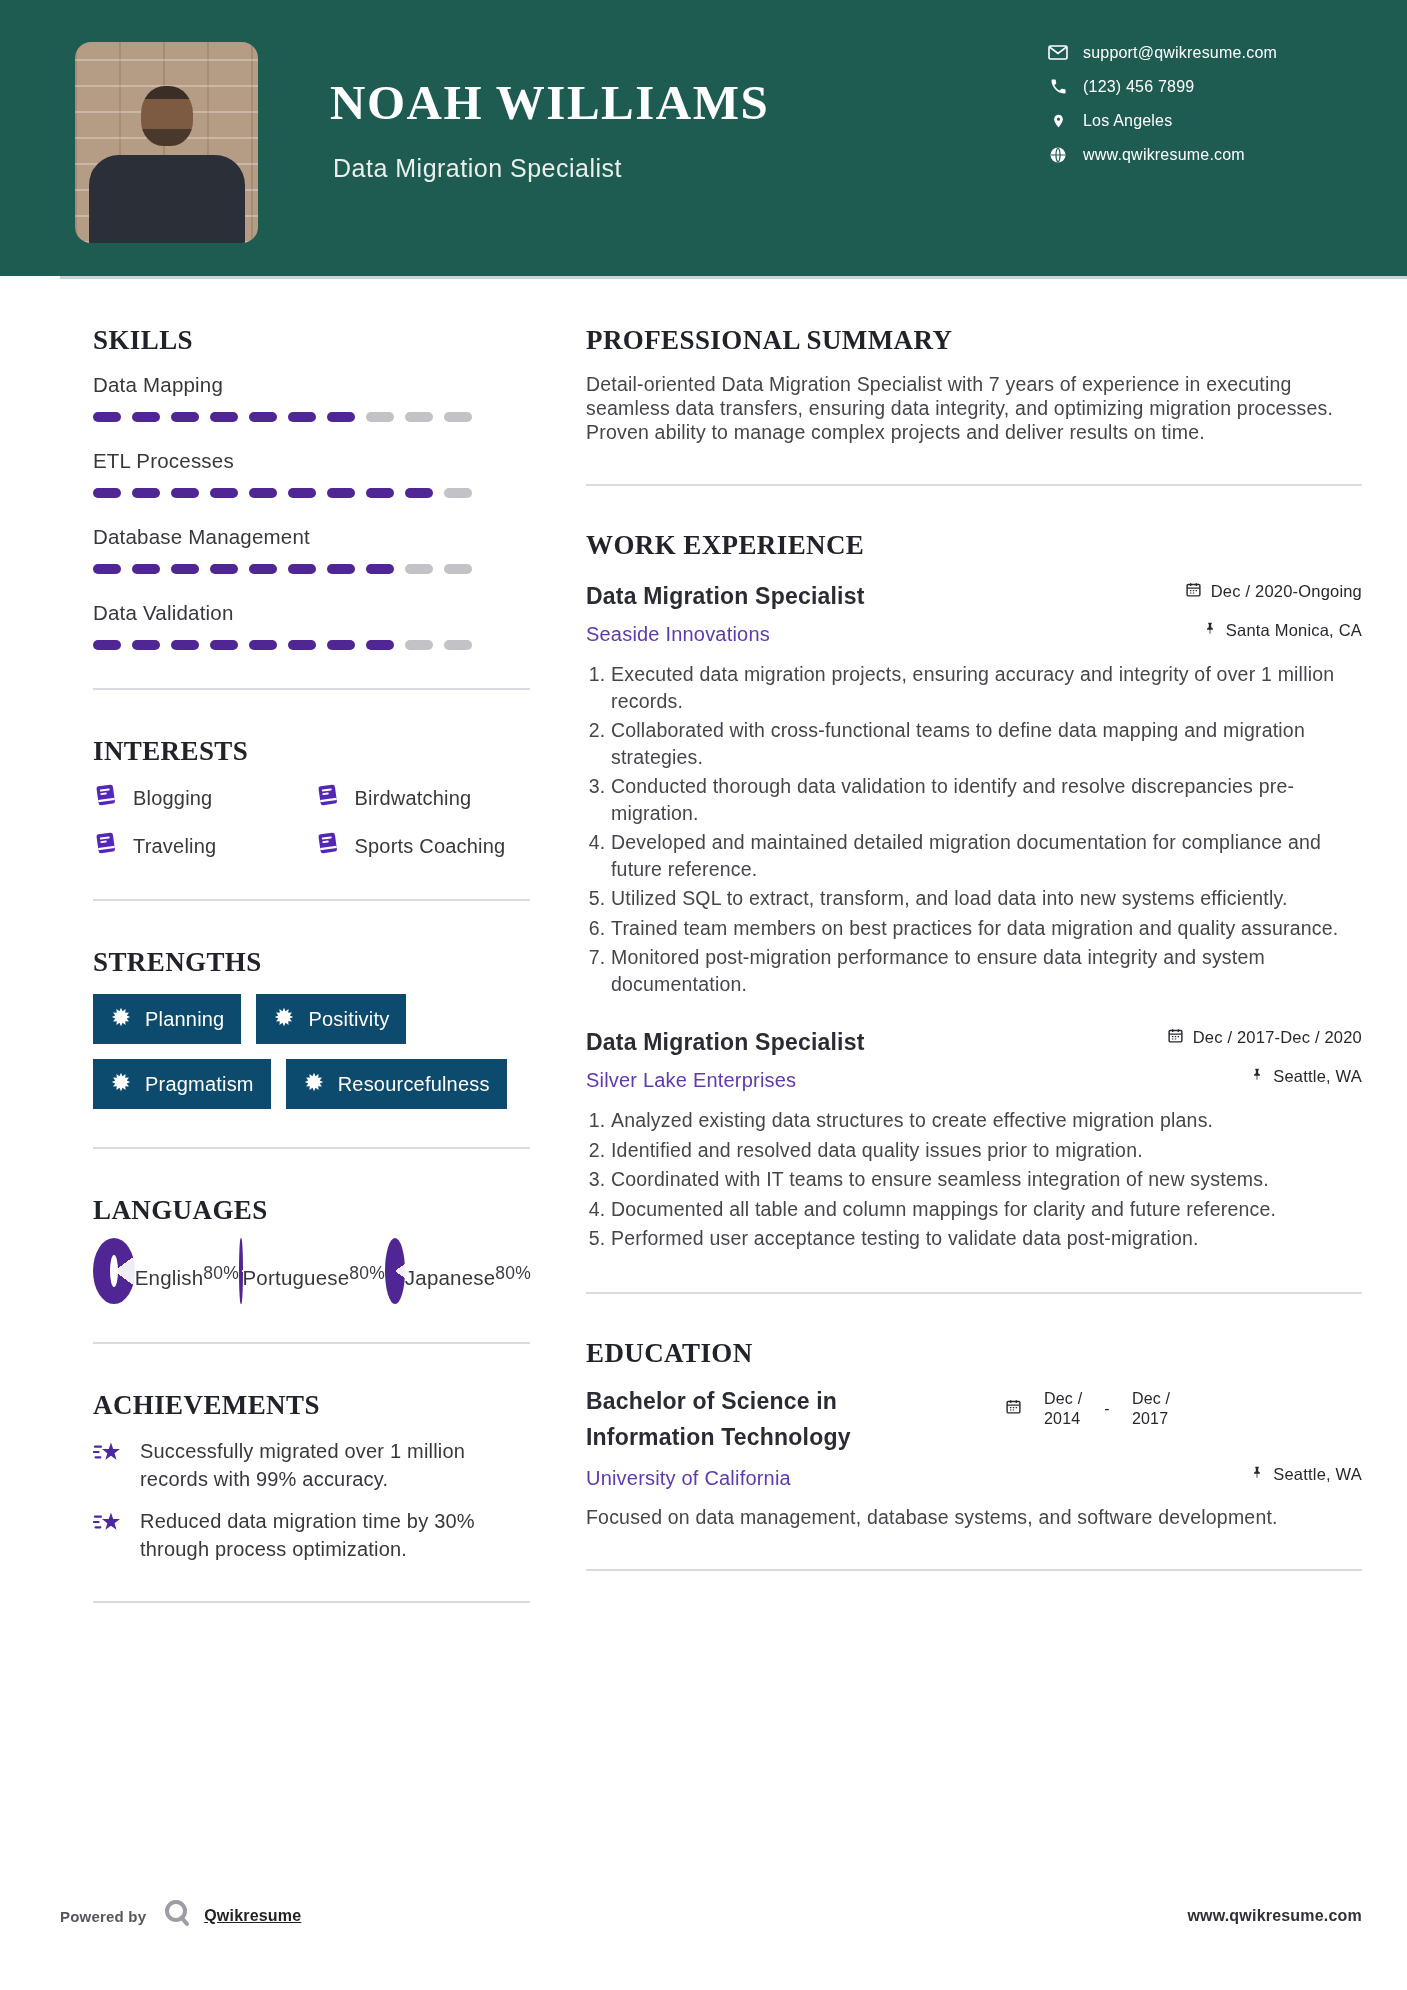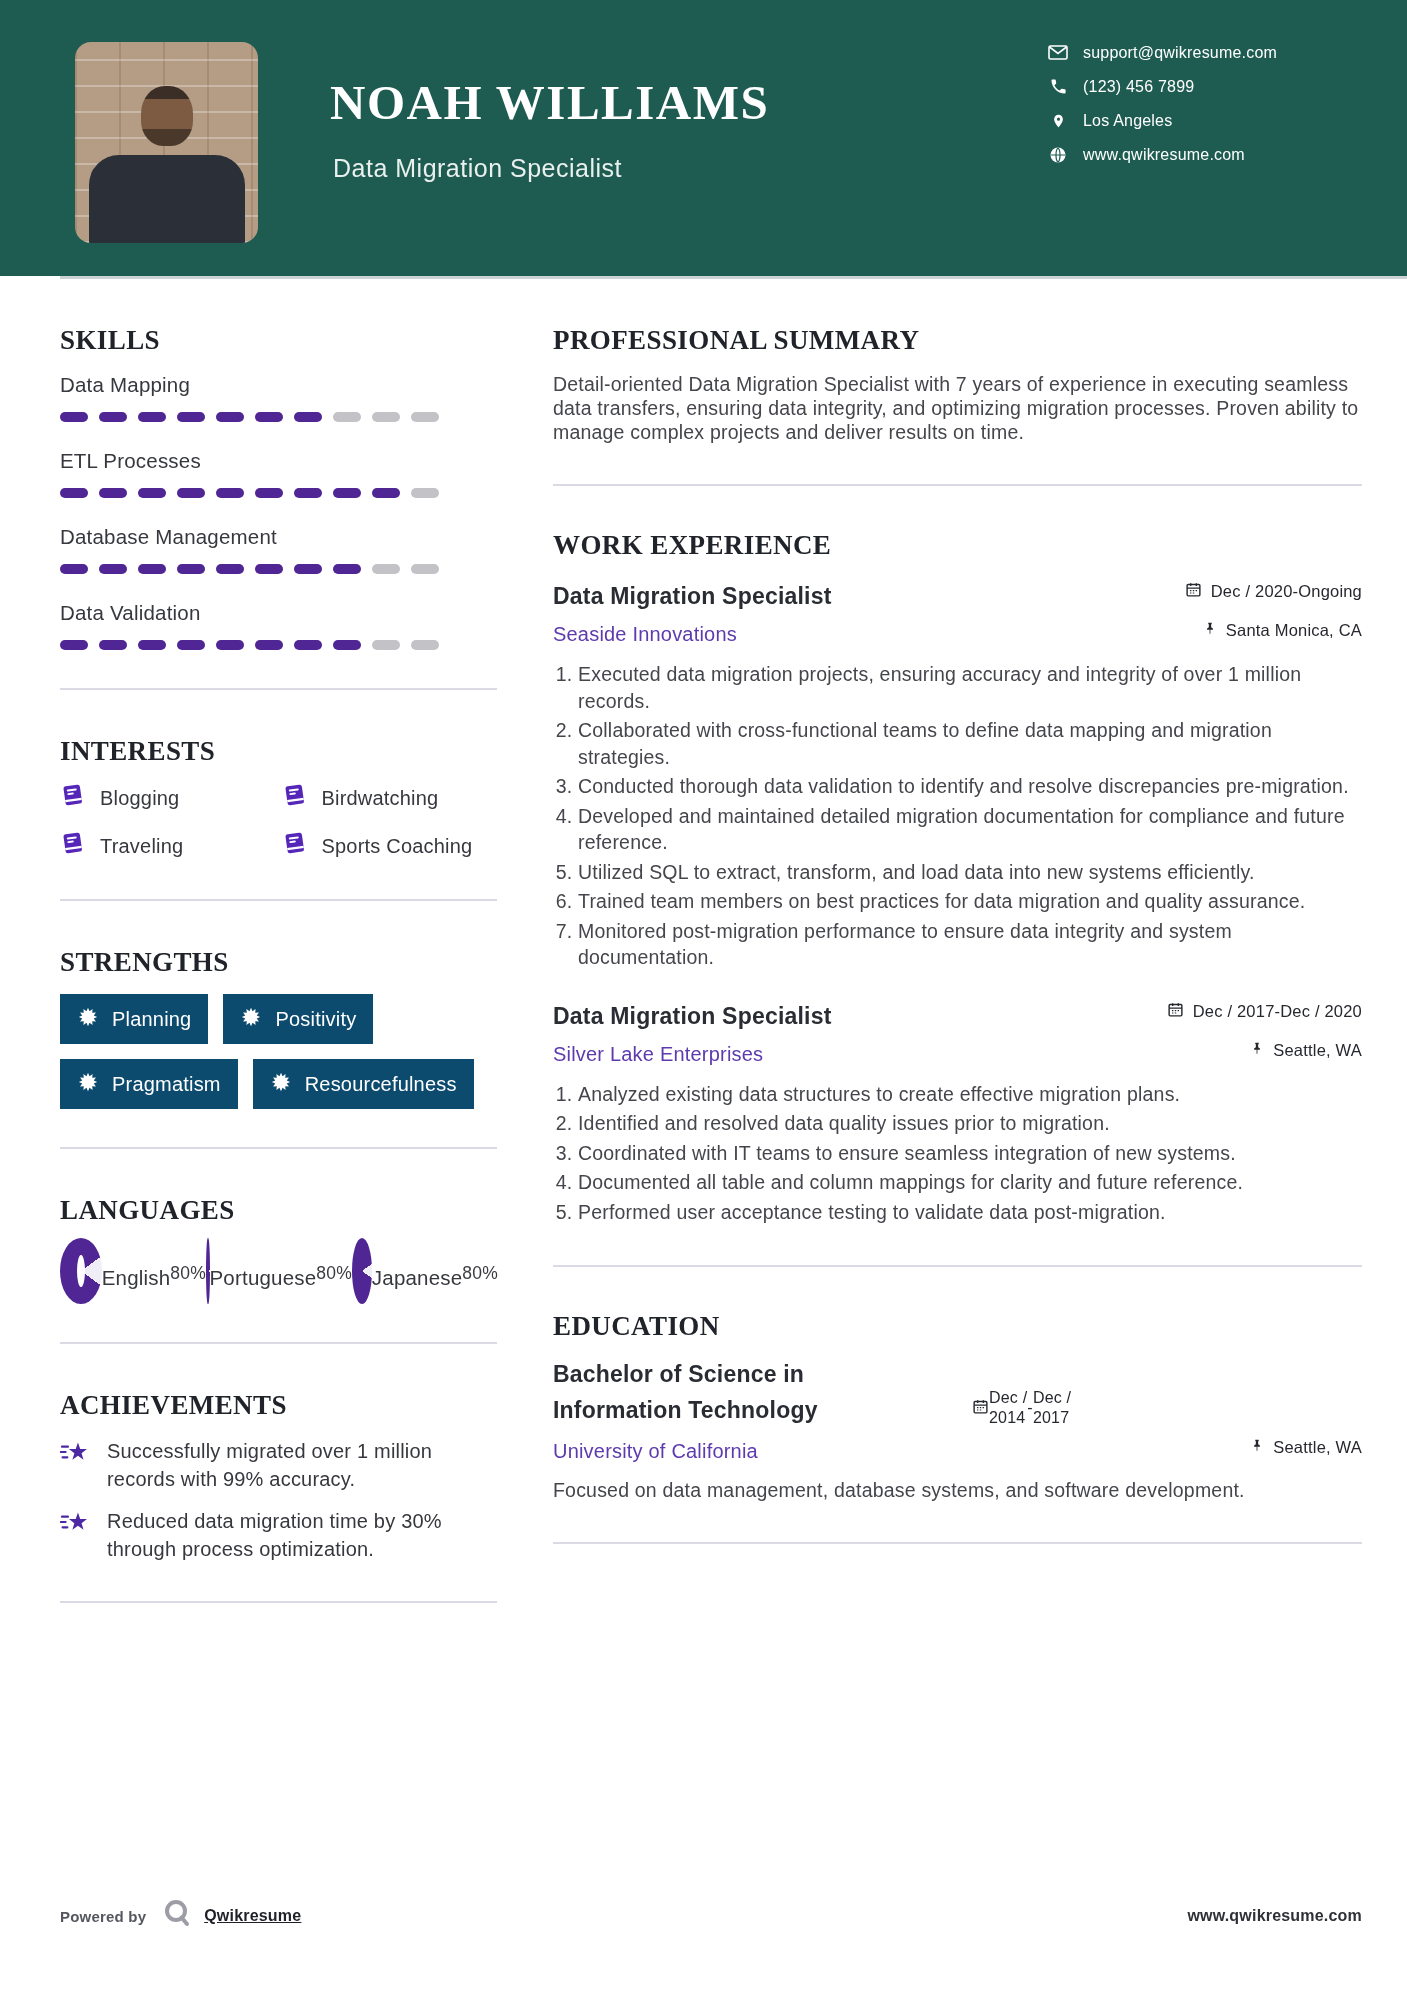--- a/index.html
+++ b/index.html
@@ -29,21 +29,21 @@
   .hname { position:absolute; left:330px; top:74px; color:#fff;
     font-family:"Liberation Serif", serif; font-weight:700; font-size:49px; letter-spacing:1.5px; }
   .htitle { position:absolute; left:333px; top:154px; color:#E9F0EE; font-size:25px; letter-spacing:.5px; }
   .contacts { position:absolute; left:1048px; top:42px; list-style:none; }
   .contacts li { display:flex; align-items:center; gap:15px; height:21px; margin-bottom:13px;
     color:#fff; font-size:16px; }
   .cicon { width:20px; display:flex; justify-content:center; }
   .sheet-edge { position:absolute; top:276px; left:60px; right:0; height:3px; background:#ccd3d7; }
   
   .content { display:flex; padding:0 45px 0 60px; }
-  .col-left { width:437px; flex:none; padding-top:49px; }
+  .col-left { width:437px; flex:none; padding-top:49px;margin-left:33px; }
   .col-right { flex:1; margin-left:56px; padding-top:49px; }
   h2.section { font-family:"Liberation Serif", serif; font-size:27px; line-height:31px;
     font-weight:700; color:#20242A; letter-spacing:.4px; margin-bottom:16px; }
   hr.div { border:none; border-top:2px solid #DCD9E4; margin:38px 0 46px; }
   .col-right hr.div { margin:40px 0 44px; }
   
   .skill { margin-bottom:26px; }
   .skill-name { font-size:20.5px; line-height:26px; color:#36383E; margin-bottom:14px; }
   .dashes { display:flex; gap:11px; }
   .dash { width:28px; height:10px; border-radius:5px; background:#C3C2C7; }
@@ -71,21 +71,21 @@
   .job + .job { margin-top:30px; }
   .row { display:flex; justify-content:space-between; align-items:flex-start; }
   .job-title { font-size:23px; line-height:30px; font-weight:700; color:#2A2C33; letter-spacing:.2px; }
   .meta { display:flex; align-items:center; gap:9px; font-size:16.5px; color:#26282E; white-space:nowrap; }
   .sub { margin-top:10px; }
   .company { font-size:20px; line-height:26px; color:#5D3AAE; }
   ol.bullets { margin-top:14px; padding-left:25px; font-size:19.5px; line-height:26.5px; color:#45464C; }
   ol.bullets li { margin-bottom:3px; }
   .edu-head { display:flex; align-items:flex-start; }
   .edu-degree { width:385px; font-size:23px; line-height:36px; font-weight:700; color:#2A2C33; }
-  .edu-dates { display:flex; margin-left:34px; padding-top:6px; align-items:center;margin-top:26px; }
+  .edu-dates { display:flex; gap:22px; margin-left:34px; padding-top:6px; align-items:center; }
   .dstack { font-size:16px; line-height:20px; color:#26282E; }
   .dsep { font-size:16px; color:#26282E; }
   .edu-desc { margin-top:14px; font-size:19.5px; line-height:24px; color:#45464C; }
   
   .footer { position:absolute; bottom:56px; left:60px; right:45px;
     display:flex; align-items:center;font-weight:bold; }
   .powered { font-size:15px; color:#55575E; }
   .qlogo { margin:0 12px 0 16px; }
   .brand { font-size:16px; color:#1F2126; text-decoration:underline; }
   .site { margin-left:auto; font-size:16px; color:#2E3036; }

